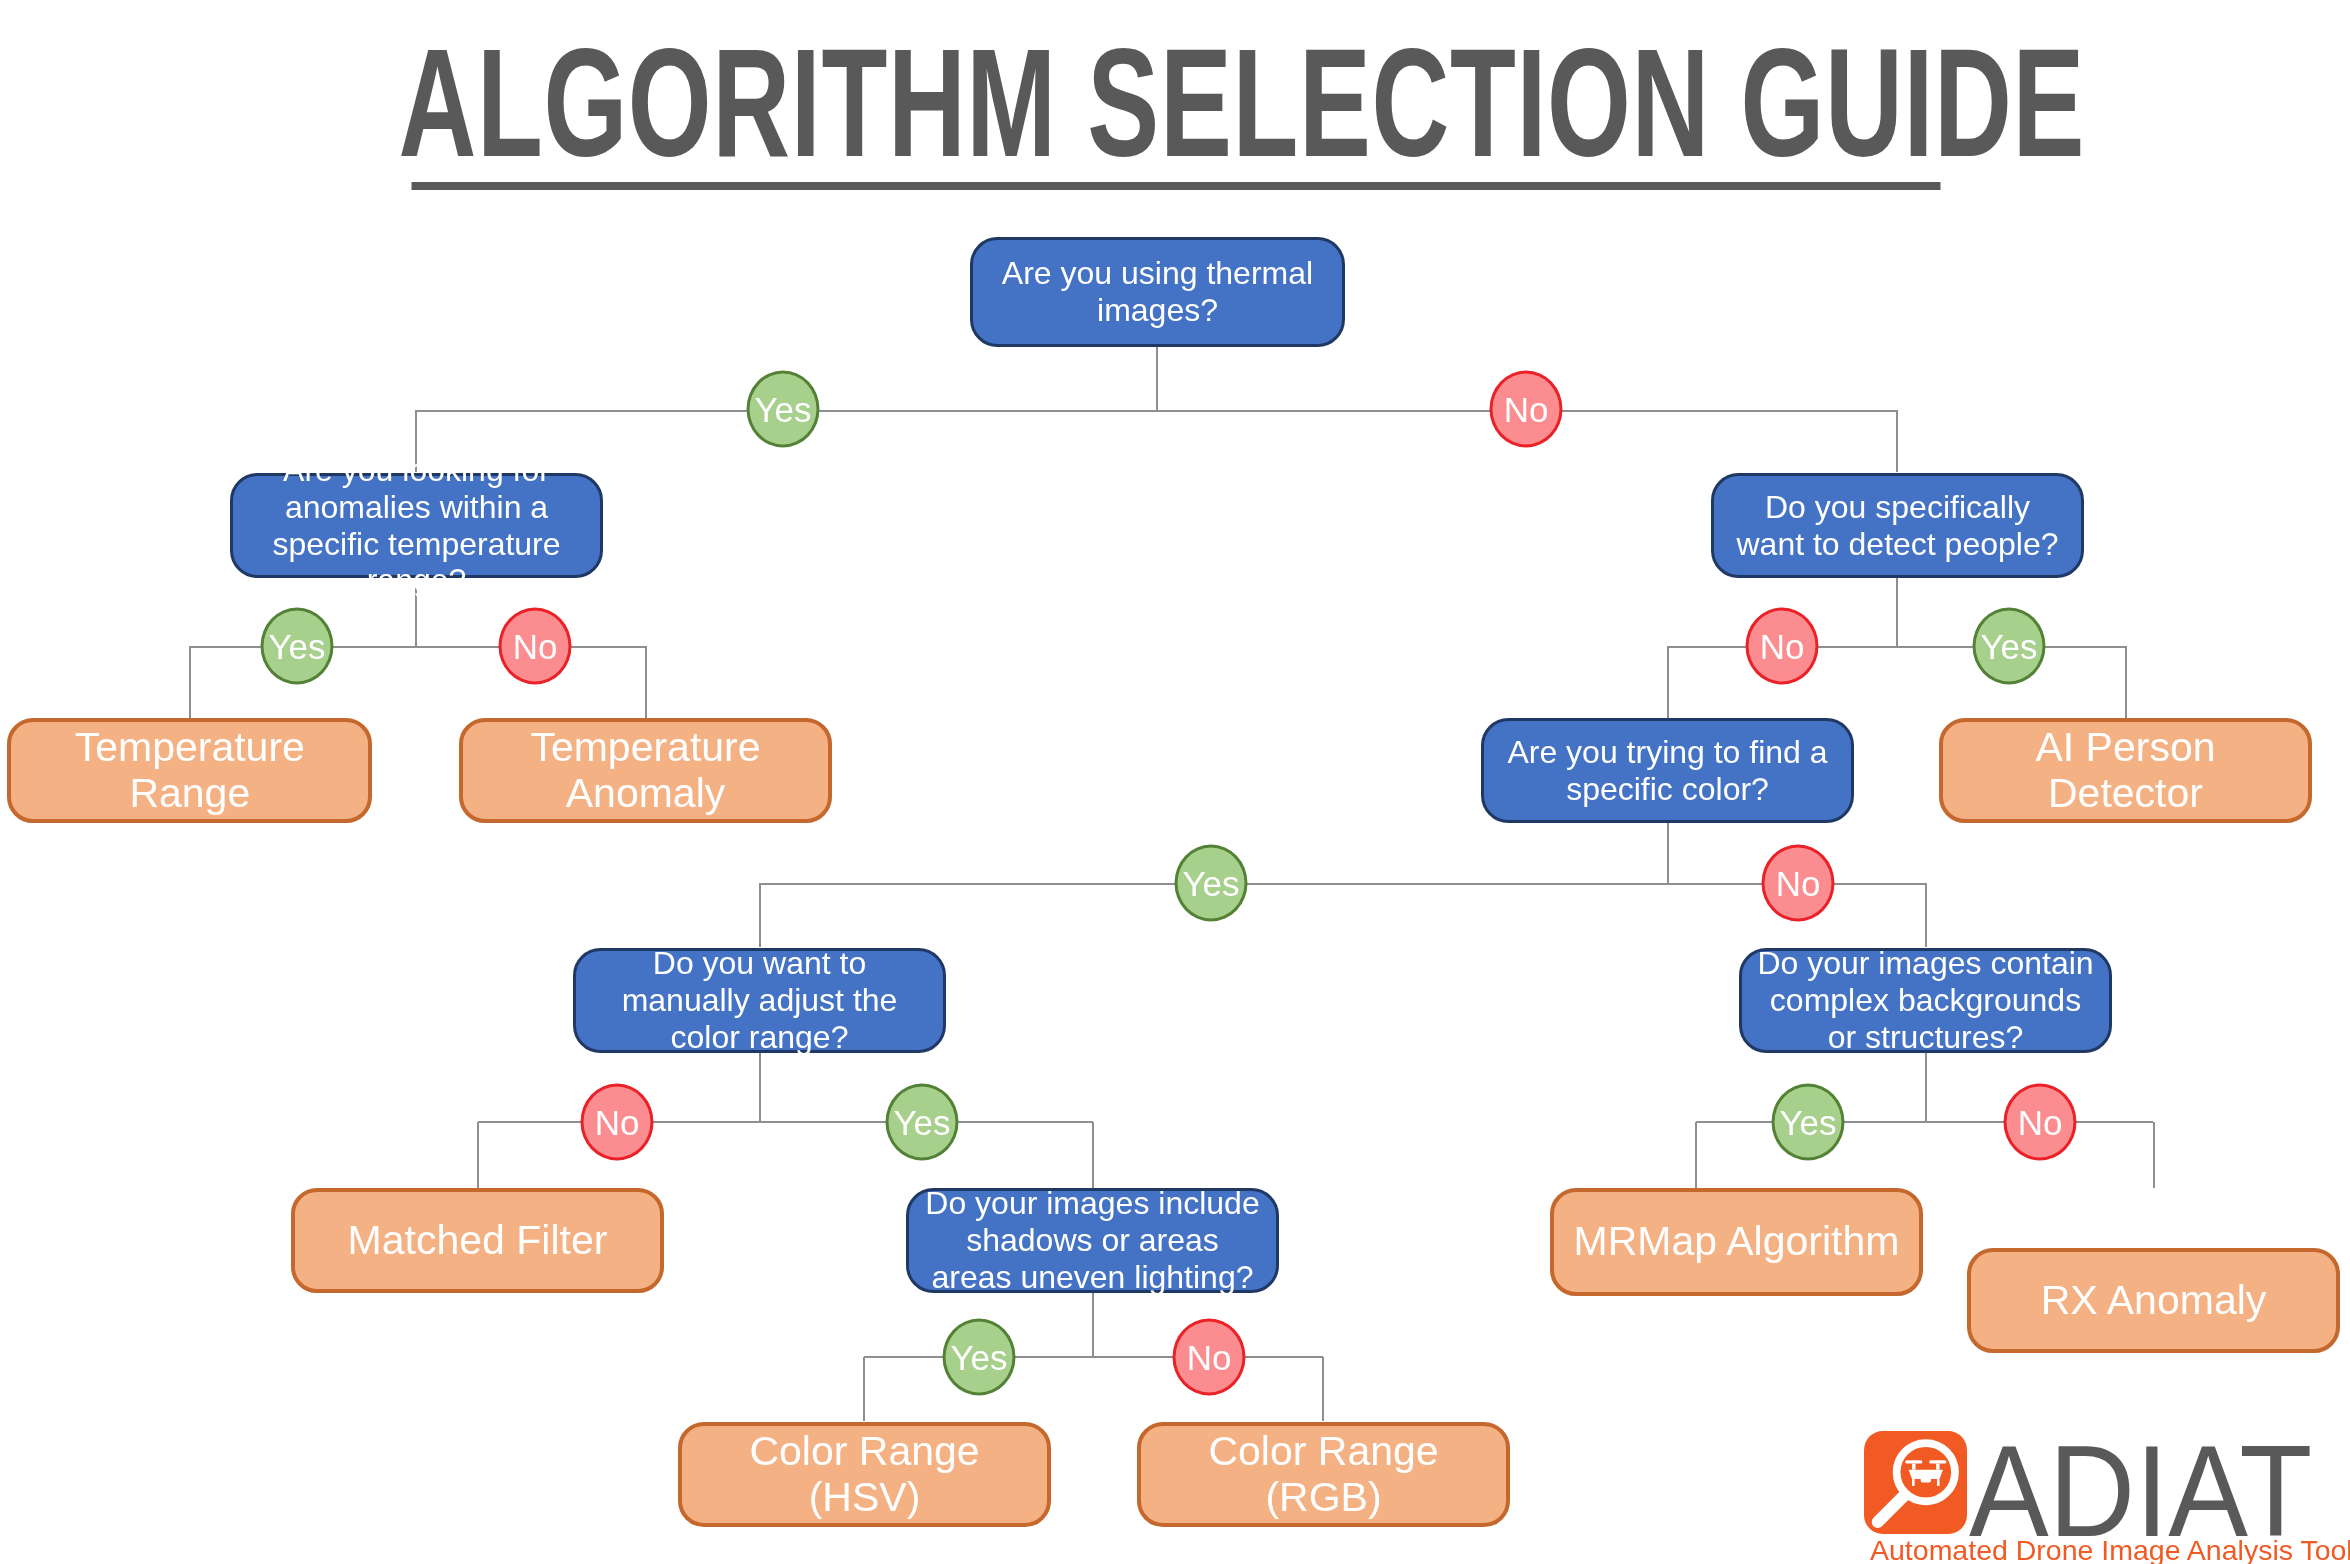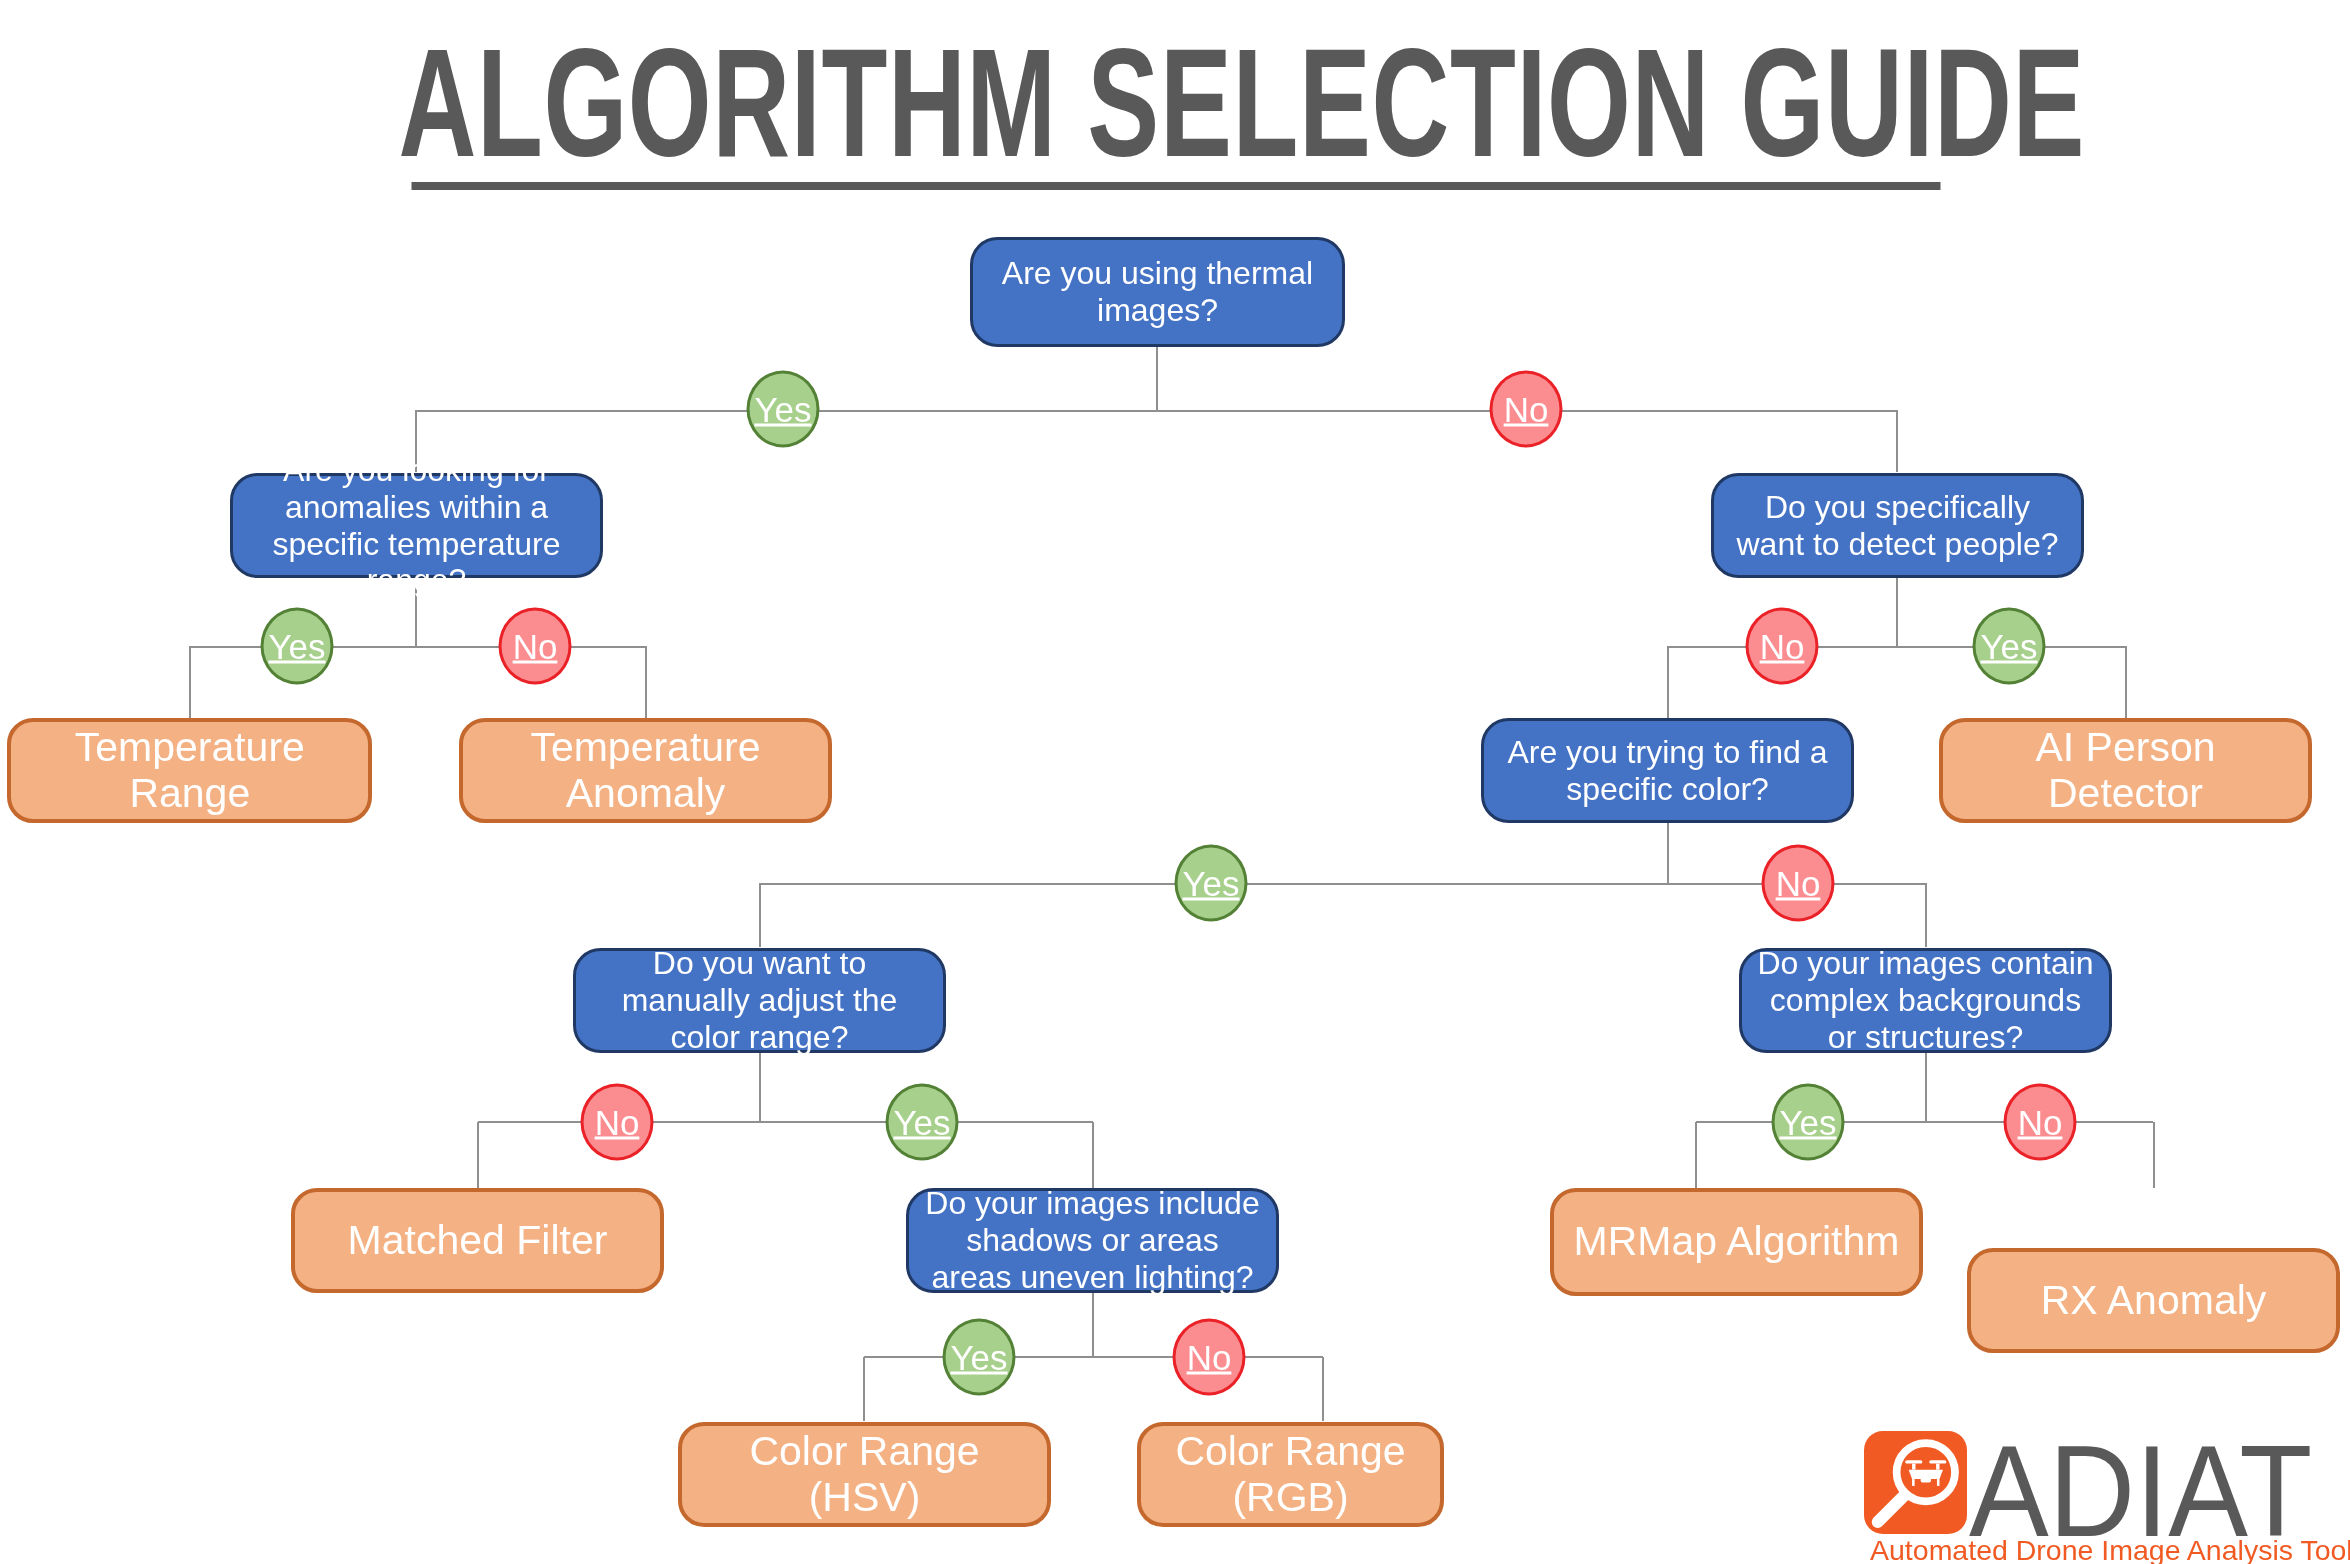--- a/index.html
+++ b/index.html
@@ -58,21 +58,20 @@
   }
   
   .edge-circle{
     position:absolute;z-index:4;
     width:73px;height:77px;
     border-radius:50%;
     display:flex;align-items:center;justify-content:center;
     color:#ffffff;font-size:35px;
     transform:translate(-50%,-50%);
     box-sizing:border-box;
-    text-decoration:underline;
   }
   .edge-circle.yes{
     background:var(--yes-fill,#a8d08d);
     border:3.7px solid var(--yes-border,#538135);
   }
   .edge-circle.no{
     background:var(--no-fill,#fb8c90);
     border:3.7px solid var(--no-border,#ea2127);
   }
   
@@ -174,21 +173,21 @@
   </div>
   <div class="node leaf" style="left:1550px;top:1188px;width:373px;height:108px">
     <span>MRMap Algorithm</span>
   </div>
   <div class="node leaf" style="left:1967px;top:1248px;width:373px;height:105px">
     <span>RX Anomaly</span>
   </div>
   <div class="node leaf" style="left:678px;top:1422px;width:373px;height:105px">
     <span>Color Range (HSV)</span>
   </div>
-  <div class="node leaf" style="left:1137px;top:1422px;width:307px;height:105px">
+  <div class="node leaf" style="left:1137px;top:1422px;width:373px;height:105px">
     <span>Color Range (RGB)</span>
   </div>
 
   <div class="edge-circle yes" style="left:783px;top:409px">
       <span>Yes</span>
     </div>
   <div class="edge-circle no" style="left:1526px;top:409px">
       <span>No</span>
     </div>
 

